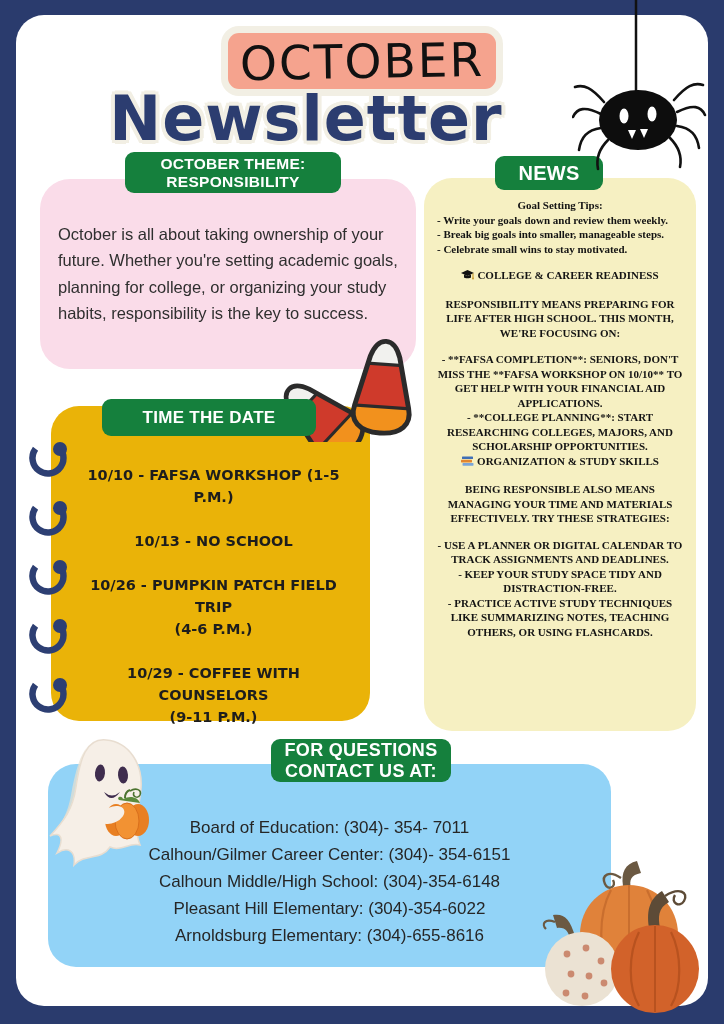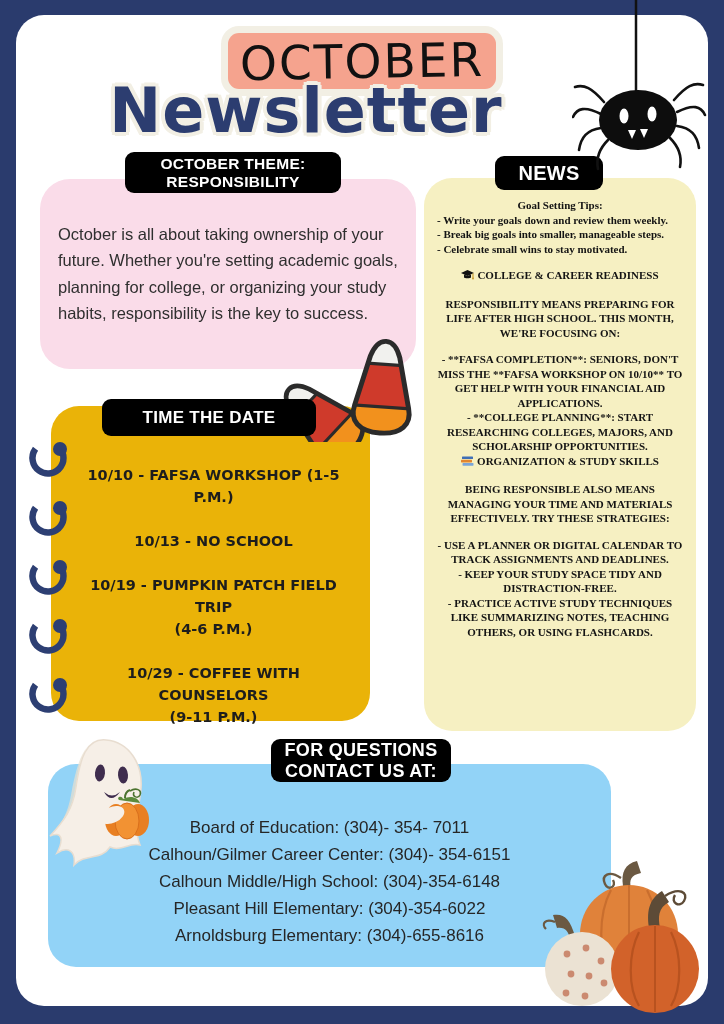--- a/index.html
+++ b/index.html
@@ -14,32 +14,32 @@
     background:#f5a38e; border-radius:11px;
     box-shadow:0 0 0 7px #f2efe4;
     display:flex; align-items:center; justify-content:center;
   }
   .title-october span {
     font-family:"DejaVu Sans", sans-serif; font-size:47px; font-weight:500;
     color:#111; letter-spacing:2px; transform:rotate(-1deg); white-space:nowrap;
     text-shadow:0 0 2px rgba(242,239,228,.0);
   }
   .title-newsletter {
-    position:absolute; left:0; top:74px; width:584px; text-align:center;
+    position:absolute; left:0; top:82px; width:584px; text-align:center;
     font-family:"DejaVu Sans", sans-serif; font-size:62px; font-weight:bold;
     color:#2c3d70; letter-spacing:1px;
     text-shadow:
       -4px 0 0 #f2efe4, 4px 0 0 #f2efe4, 0 -4px 0 #f2efe4, 0 4px 0 #f2efe4,
       -3px -3px 0 #f2efe4, 3px -3px 0 #f2efe4, -3px 3px 0 #f2efe4, 3px 3px 0 #f2efe4;
     padding-left: 28px;
   }
 
   
   .badge {
-    position:absolute; background:#000000; color:#fff; border-radius:9px;
+    position:absolute; background:#15803d; color:#fff; border-radius:9px;
     display:flex; flex-direction:column; align-items:center; justify-content:center;
     font-weight:bold; text-align:center; line-height:1.12; letter-spacing:.3px; z-index:6;
   }
   .badge-theme   { left:125px; top:152px; width:216px; height:41px; font-size:15.5px; }
   .badge-save    { left:102px; top:399px; width:214px; height:37px; font-size:17px; }
   .badge-news    { left:495px; top:156px; width:108px; height:34px; font-size:20px; }
   .badge-contact { left:271px; top:739px; width:180px; height:43px; font-size:18px; }
 
   
   .box-pink {
@@ -156,21 +156,21 @@
   <div class="badge badge-save">TIME THE DATE</div>
   <div class="box-yellow-left">
     <div class="events">
       <div class="event">
         <div>10/10 - FAFSA WORKSHOP (1-5 P.M.)</div>
       </div>
       <div class="event">
         <div>10/13 - NO SCHOOL</div>
       </div>
       <div class="event">
-        <div>10/19 - PUMPKIN PATCH FIELD TRIP</div>
+        <div>10/26 - PUMPKIN PATCH FIELD TRIP</div>
         <div>(4-6 P.M.)</div>
       </div>
       <div class="event">
         <div>10/29 - COFFEE WITH COUNSELORS</div>
         <div>(9-11 P.M.)</div>
       </div>
     </div>
   </div>
 
   <div class="rings">

